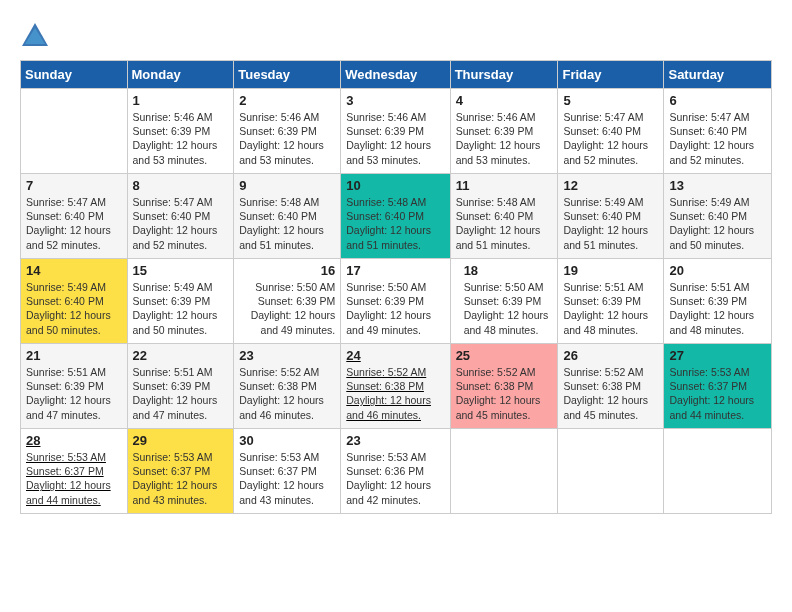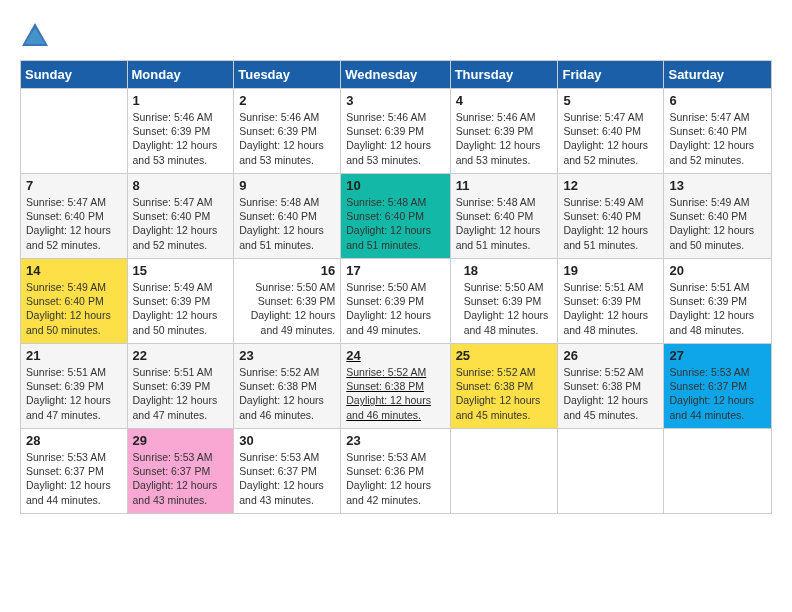--- a/index.html
+++ b/index.html
@@ -299,51 +299,51 @@
 Daylight: 12 hours
 and 46 minutes.</div>
         </td>
         <td style="background-color: rgb(245, 245, 245); text-decoration: underline;">
           <span class="day-num">24</span>
           <div class="day-info" style="white-space: pre-line;">Sunrise: 5:52 AM
 Sunset: 6:38 PM
 Daylight: 12 hours
 and 46 minutes.</div>
         </td>
-        <td style="background-color: #fde047;">
+        <td style="background-color: #fca5a5;">
           <span class="day-num">25</span>
           <div class="day-info" style="white-space: pre-line;">Sunrise: 5:52 AM
 Sunset: 6:38 PM
 Daylight: 12 hours
 and 45 minutes.</div>
         </td>
         <td style="background-color: rgb(245, 245, 245);">
           <span class="day-num">26</span>
           <div class="day-info" style="white-space: pre-line;">Sunrise: 5:52 AM
 Sunset: 6:38 PM
 Daylight: 12 hours
 and 45 minutes.</div>
         </td>
-        <td style="background-color: #0ea5e9;">
+        <td style="background-color: #14b8a6;">
           <span class="day-num">27</span>
           <div class="day-info" style="white-space: pre-line;">Sunrise: 5:53 AM
 Sunset: 6:37 PM
 Daylight: 12 hours
 and 44 minutes.</div>
         </td>
       </tr>
       <tr>
-        <td style="background-color: rgb(255, 255, 255);">
+        <td style="background-color: rgb(255, 255, 255); text-decoration: underline;">
           <span class="day-num">28</span>
           <div class="day-info" style="white-space: pre-line;">Sunrise: 5:53 AM
 Sunset: 6:37 PM
 Daylight: 12 hours
 and 44 minutes.</div>
         </td>
-        <td style="background-color: #f9a8d4;">
+        <td style="background-color: #fde047;">
           <span class="day-num">29</span>
           <div class="day-info" style="white-space: pre-line;">Sunrise: 5:53 AM
 Sunset: 6:37 PM
 Daylight: 12 hours
 and 43 minutes.</div>
         </td>
         <td style="background-color: rgb(255, 255, 255);">
           <span class="day-num">30</span>
           <div class="day-info" style="white-space: pre-line;">Sunrise: 5:53 AM
 Sunset: 6:37 PM

